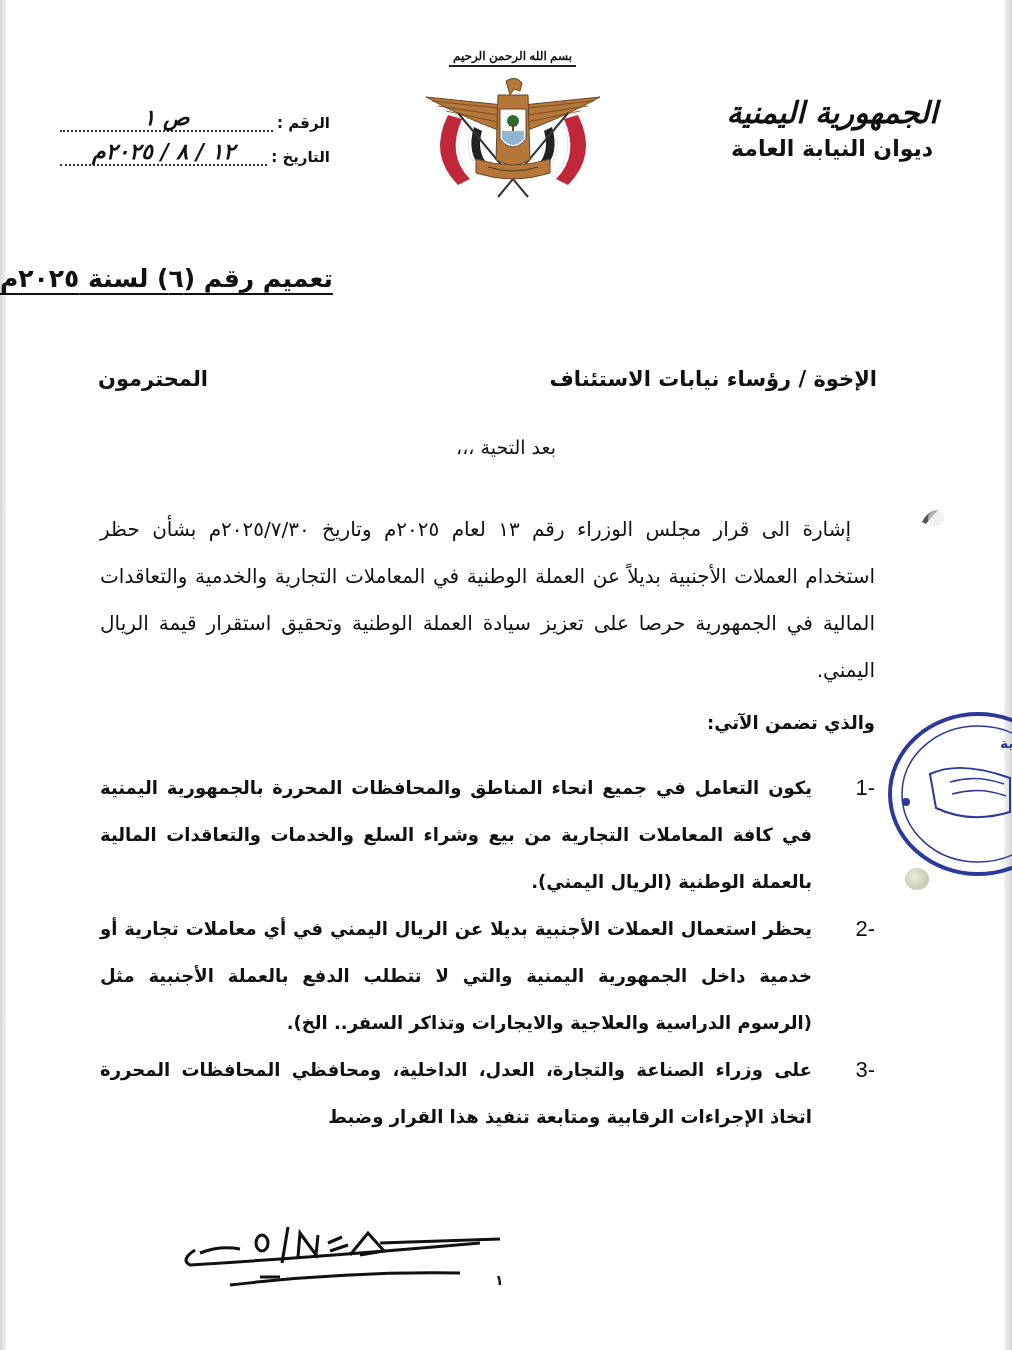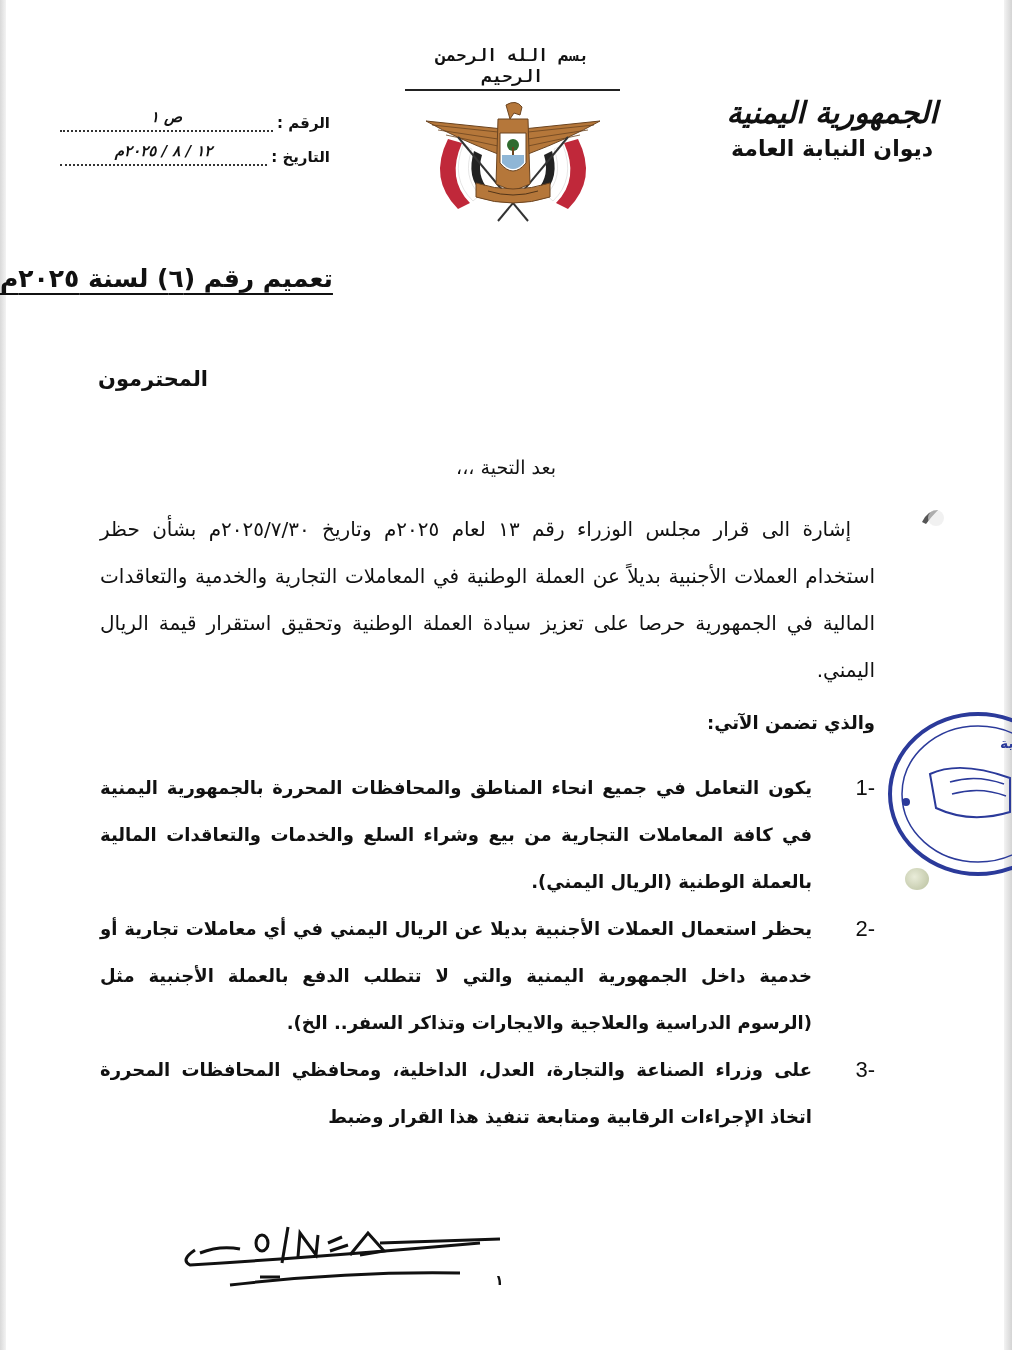--- a/index.html
+++ b/index.html
@@ -13,35 +13,35 @@
   .edge-left { position: absolute; left: 0; top: 0; width: 6px; height: 1350px; background: linear-gradient(90deg,#d9d9d9,#f3f3f3); }
   .edge-right { position: absolute; right: 0; top: 0; width: 8px; height: 1350px; background: linear-gradient(90deg,#f3f3f3,#d4d4d4); }
   .page { position: absolute; left: 0; top: 0; width: 1012px; height: 1350px; direction: rtl; }
 
   
   .hdr-right { position: absolute; right: 60px; top: 92px; width: 240px; text-align: center; }
   .hdr-right .rep { font-family: "DejaVu Serif", serif; font-style: italic; font-weight: bold; font-size: 30px; line-height: 42px; letter-spacing: 1px; }
   .hdr-right .line { font-weight: bold; font-size: 22px; line-height: 30px; }
 
   .hdr-center { position: absolute; left: 405px; top: 45px; width: 215px; text-align: center; }
-  .basmala { font-family: Liberation Mono, monospace; font-size: 17px; font-weight: bold; letter-spacing: 1px; border-bottom: 2px solid #222; display: inline-block; padding: 0 4px 2px; }
+  .basmala { font-family: Liberation Sans, sans-serif; font-size: 12px; font-weight: bold; letter-spacing: 1px; border-bottom: 2px solid #222; display: inline-block; padding: 0 4px 2px; }
   .emblem { display: block; margin: 8px auto 0; }
 
   .hdr-left { position: absolute; left: 60px; top: 98px; width: 270px; }
   .ref-row { display: flex; flex-direction: row; align-items: flex-end; height: 34px; }
   .ref-label { font-weight: bold; font-size: 15px; white-space: nowrap; padding-left: 4px; }
-  .ref-val { flex: 1; border-bottom: 2px dotted #333; font-family: "DejaVu Serif", serif; font-style: italic; font-size: 15px; font-weight: bold; line-height: 26px; text-align: center; direction: rtl; }
+  .ref-val { flex: 1; border-bottom: 2px dotted #333; font-family: "DejaVu Serif", serif; font-style: italic; font-size: 22px; font-weight: bold; line-height: 26px; text-align: center; direction: rtl; }
 
   
   .title { position: absolute; left: 0; width: 1012px; top: 264px; text-align: left; }
   .title span { font-weight: bold; font-size: 25px; text-decoration: underline; text-decoration-thickness: 2px; text-underline-offset: 6px; }
 
   .addressee { position: absolute; right: 135px; top: 367px; font-weight: bold; font-size: 21px; }
   .honorific { position: absolute; left: 98px; top: 367px; font-weight: bold; font-size: 21px; direction: rtl; }
-  .greeting { position: absolute; left: 0; width: 1012px; top: 436px; text-align: center; font-family: "DejaVu Serif", serif; font-size: 19px; margin-top: 20px; }
+  .greeting { position: absolute; left: 0; width: 1012px; top: 436px; text-align: center; font-family: "DejaVu Serif", serif; font-size: 19px; }
 
   .para { position: absolute; right: 137px; left: 100px; top: 506px; font-weight: normal; font-size: 20px; line-height: 47px; text-align: justify; text-align-last: right; }
   .para .first { text-indent: 24px; }
 
   .intro { position: absolute; right: 137px; top: 712px; font-weight: bold; font-size: 18px; }
 
   .items { position: absolute; right: 137px; left: 100px; top: 764px; }
   .item { position: relative; padding-right: 63px; font-weight: bold; font-size: 18px; line-height: 47px; text-align: justify; text-align-last: right; margin-bottom: 0; }
   .item .num { position: absolute; right: 0; top: 0; font-family: "Liberation Sans", sans-serif; font-weight: normal; font-size: 22px; direction: ltr; }
 
@@ -106,20 +106,21 @@
     <div class="ref-row">
       <span class="ref-label">التاريخ :</span>
       <span class="ref-val">١٢ / ٨ / ٢٠٢٥م</span>
     </div>
   </div>
 
   <div class="title">
     <span>تعميم رقم (٦) لسنة ٢٠٢٥م</span>
   </div>
 
+  <div class="addressee">الإخوة / رؤساء نيابات الاستئناف</div>
   <div class="honorific">المحترمون</div>
   <div class="greeting">بعد التحية ،،،</div>
 
   <div class="para">
     <div class="first">إشارة الى قرار مجلس الوزراء رقم ١٣ لعام ٢٠٢٥م وتاريخ ٢٠٢٥/٧/٣٠م بشأن حظر استخدام العملات الأجنبية بديلاً عن العملة الوطنية في المعاملات التجارية والخدمية والتعاقدات المالية في الجمهورية حرصا على تعزيز سيادة العملة الوطنية وتحقيق استقرار قيمة الريال اليمني.</div>
   </div>
 
   <div class="intro">والذي تضمن الآتي:</div>
 
   <div class="items">

